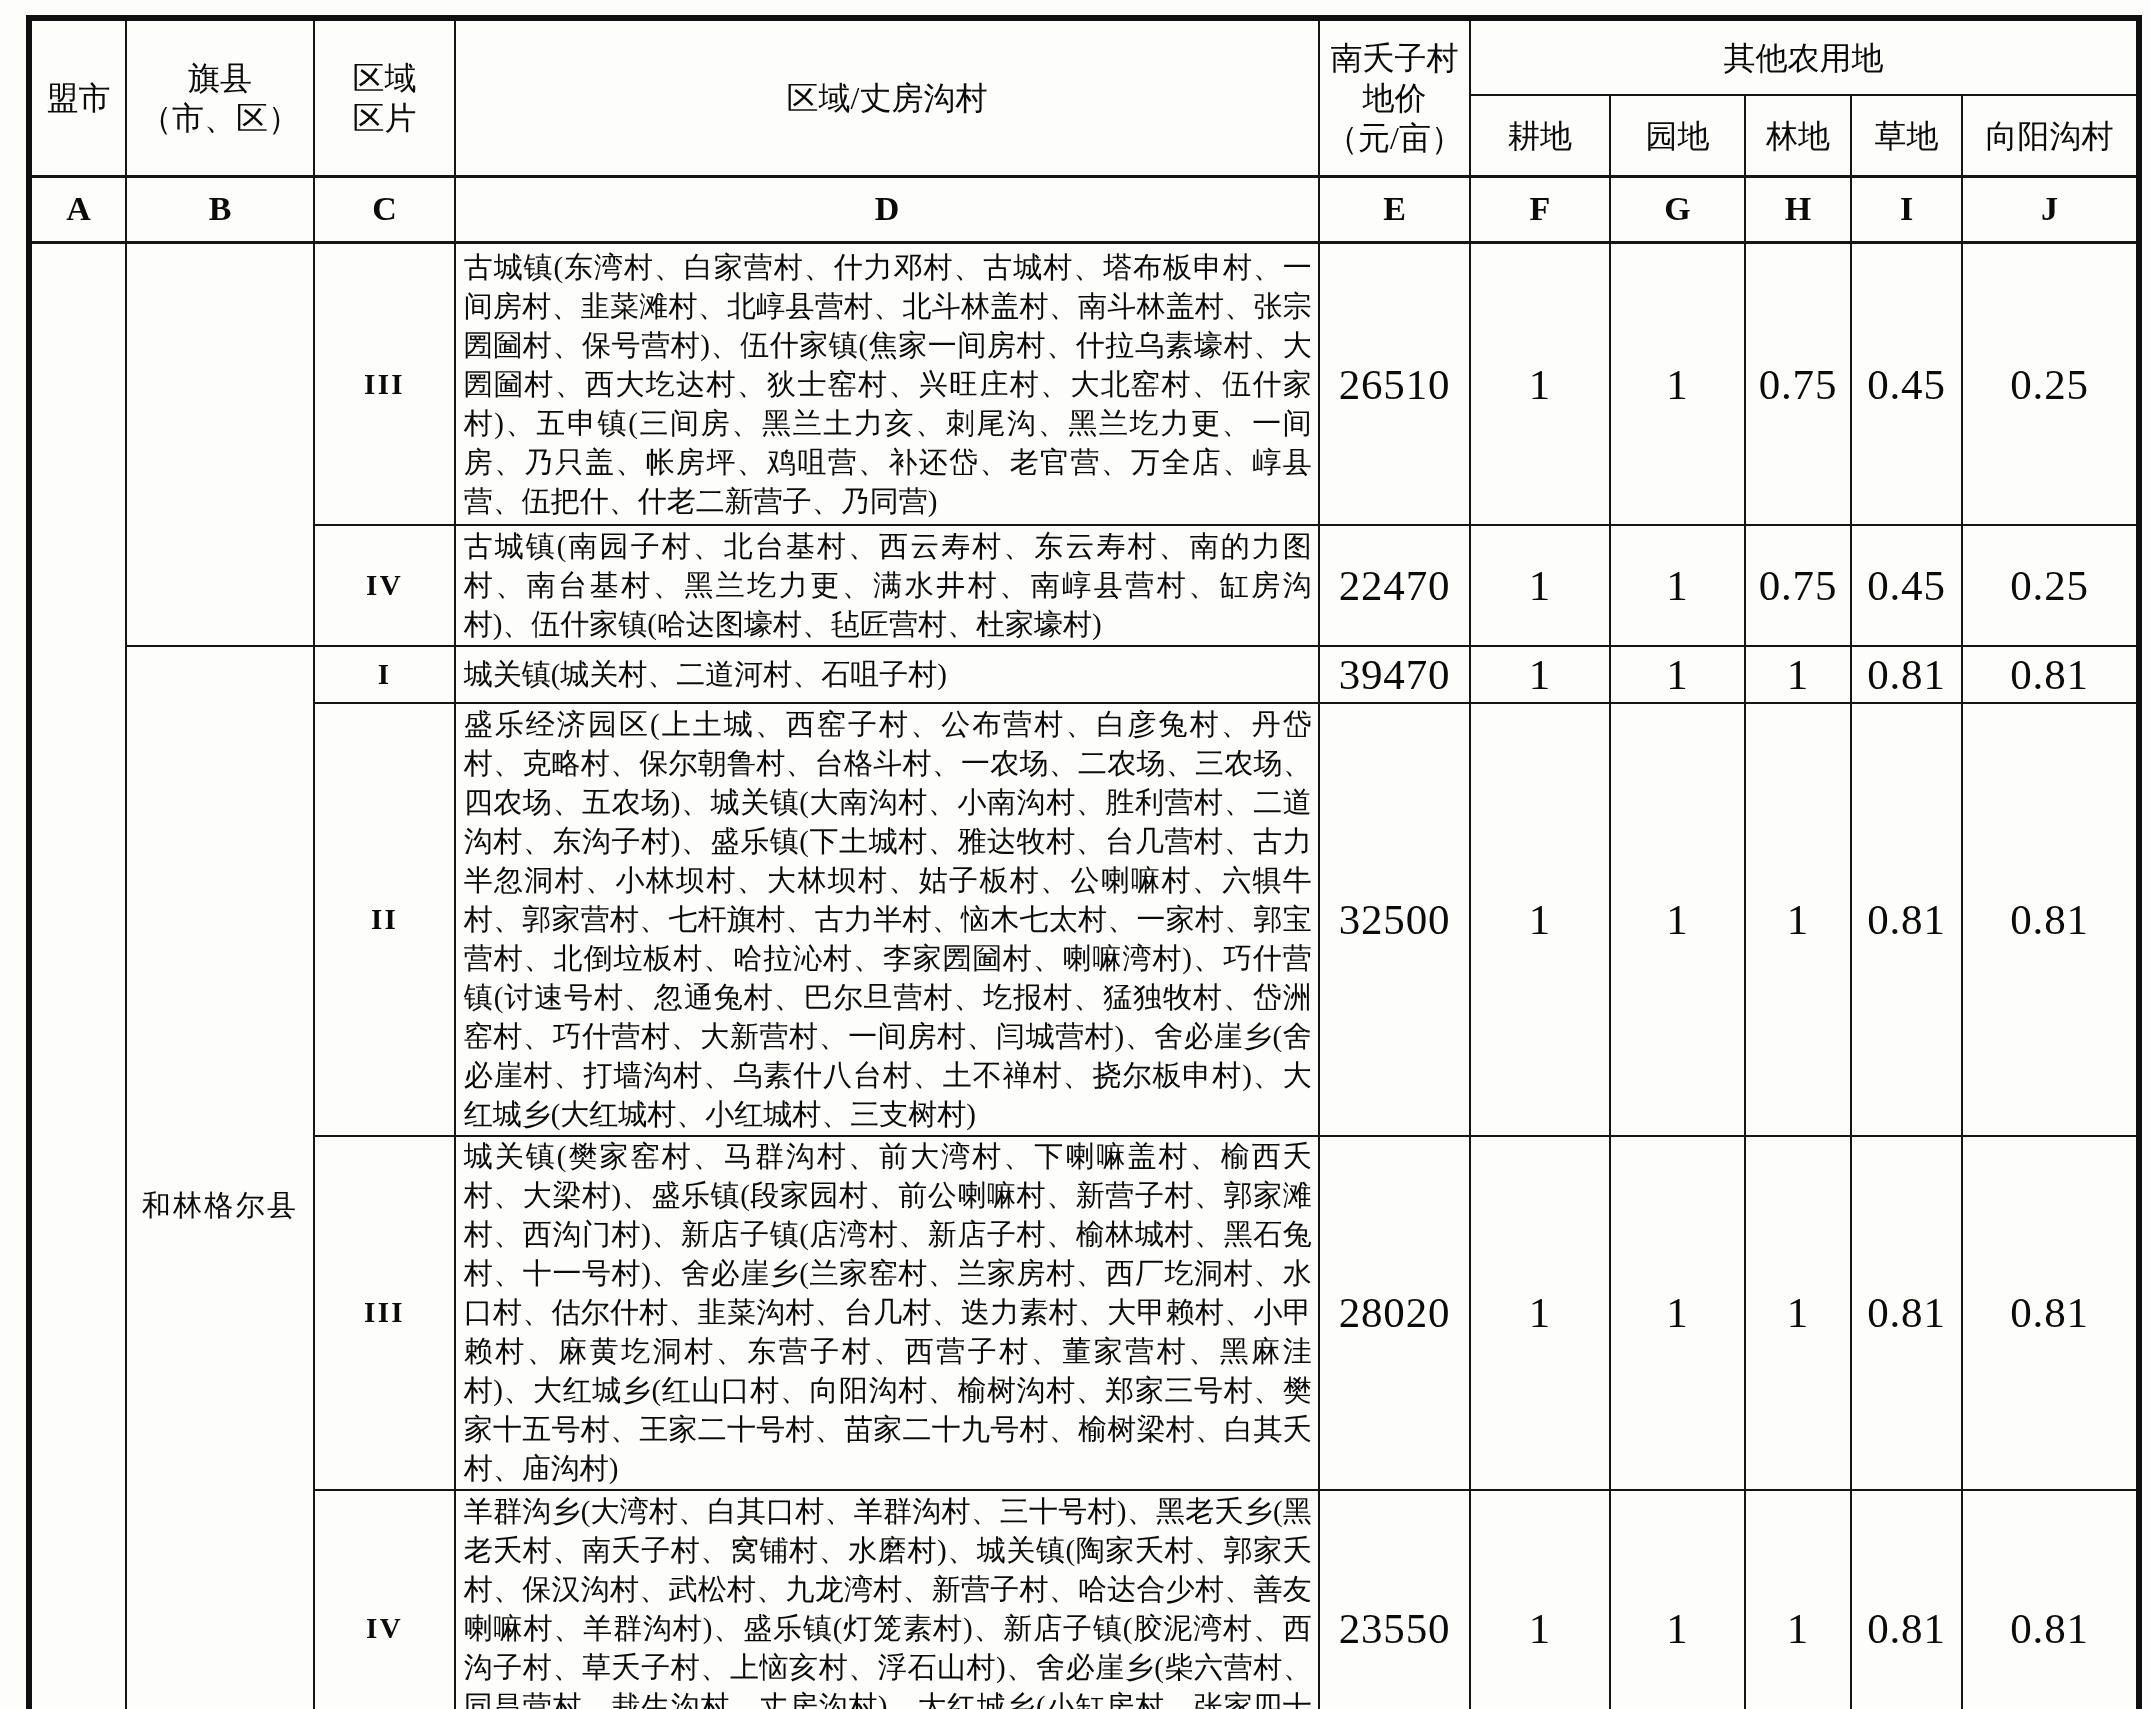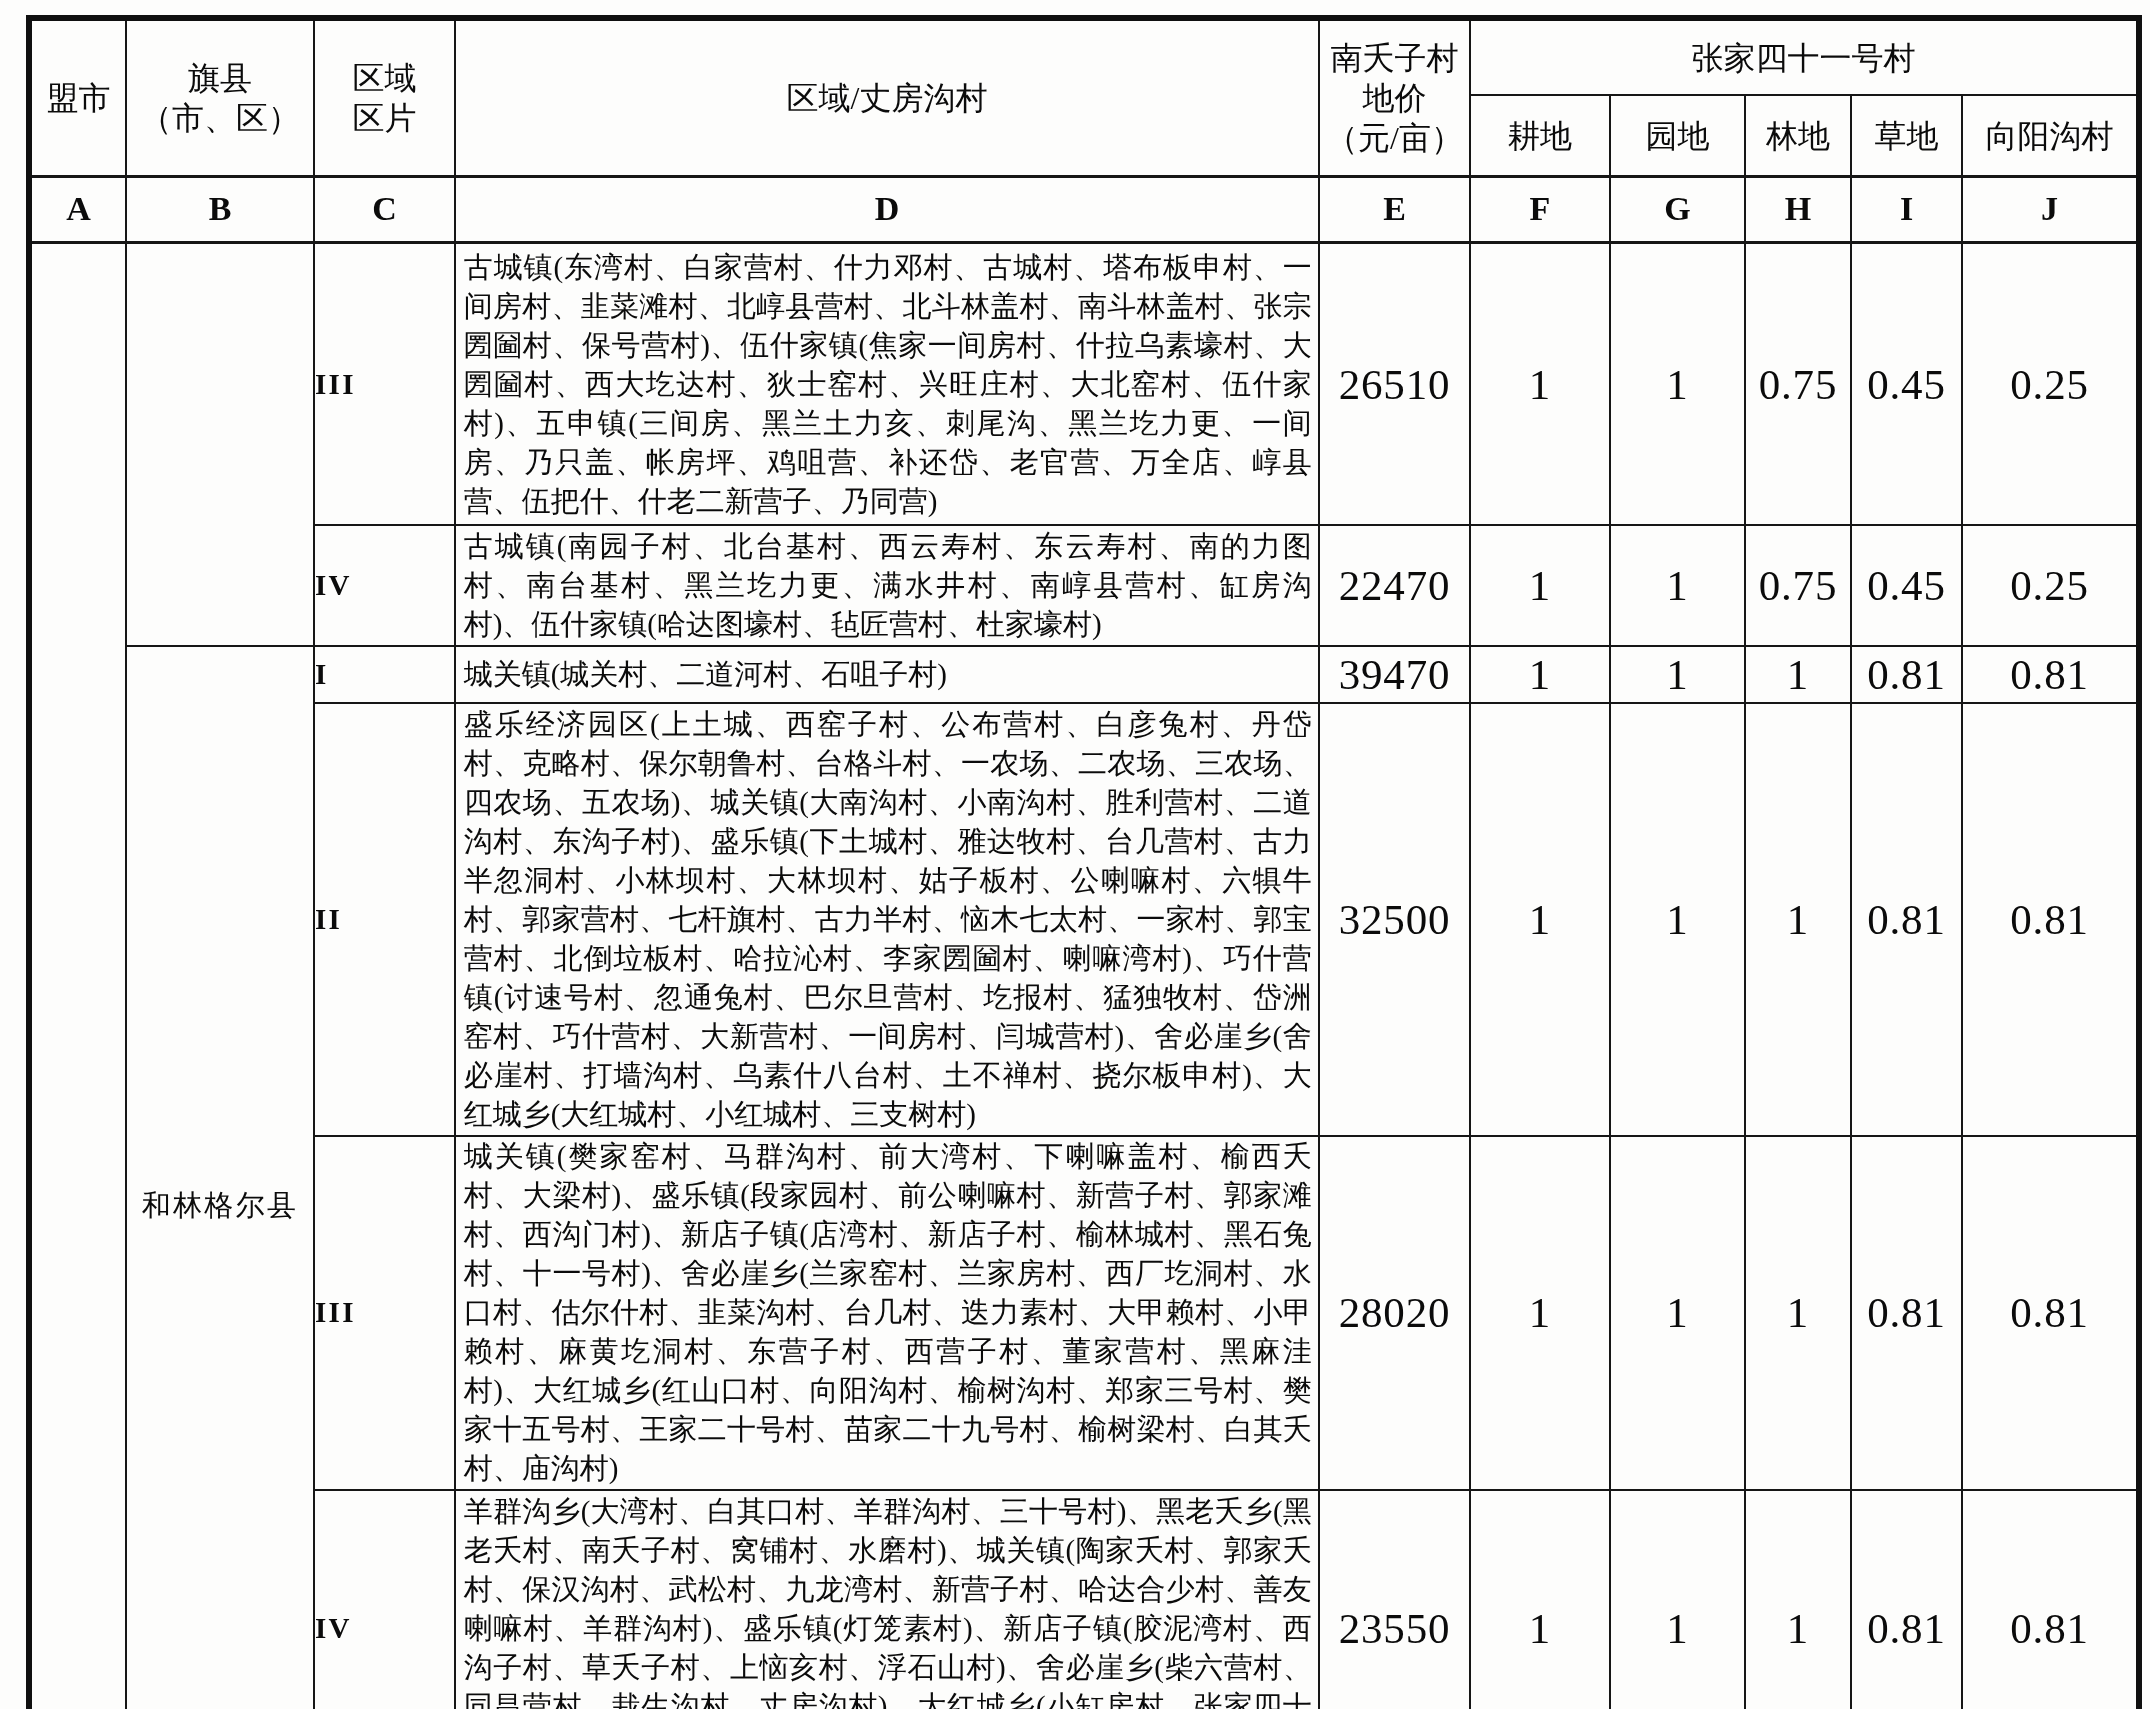--- a/index.html
+++ b/index.html
@@ -15,21 +15,21 @@
   tr.r0{height:283px;}
   tr.r1{height:116px;}
   tr.r2{height:57px;}
   tr.r3{height:424px;}
   tr.r4{height:309px;}
   tr.r5{height:267px;}
   
   .hdr{font-size:32px;line-height:40px;text-align:center;vertical-align:middle;white-space:pre-line;}
   .letter{font-size:34px;font-weight:bold;text-align:center;vertical-align:middle;}
   tr.h-letters th{border-top-width:3.1px;border-bottom-width:3.9px;}
-  .zone{font-size:29px;font-weight:600;letter-spacing:2.3px;vertical-align:middle;}
+  .zone{font-size:29px;font-weight:600;letter-spacing:2.3px;text-align:center;vertical-align:middle;}
   .desc{font-size:29px;line-height:39px;text-align:justify;text-justify:inter-ideograph;
         vertical-align:middle;padding:0.8px 6.2px 0.8px 7.7px;font-family:Liberation Serif, serif;}
   .num{font-size:43px;text-align:center;vertical-align:middle;letter-spacing:0.8px;}
   .county{font-size:29px;letter-spacing:2.3px;text-align:center;vertical-align:middle;}
   .blank{background:#fdfdfc;}
 </style>
 </head>
 <body>
 
 <div class="page">
@@ -50,21 +50,21 @@
       <tr class="h-tier1">
         <th class="hdr" rowspan="2">盟市</th>
         <th class="hdr" rowspan="2">旗县
 （市、区）</th>
         <th class="hdr" rowspan="2">区域
 区片</th>
         <th class="hdr" rowspan="2">区域/丈房沟村</th>
         <th class="hdr" rowspan="2">南夭子村
 地价
 （元/亩）</th>
-        <th class="hdr" colspan="5">张家四十一号村</th>
+        <th class="hdr" colspan="5">其他农用地</th>
       </tr>
       <tr class="h-tier2">
         <th class="hdr">耕地</th>
         <th class="hdr">园地</th>
         <th class="hdr">林地</th>
         <th class="hdr">草地</th>
         <th class="hdr">向阳沟村</th>
       </tr>
       <tr class="h-letters">
         <th class="letter">A</th>

